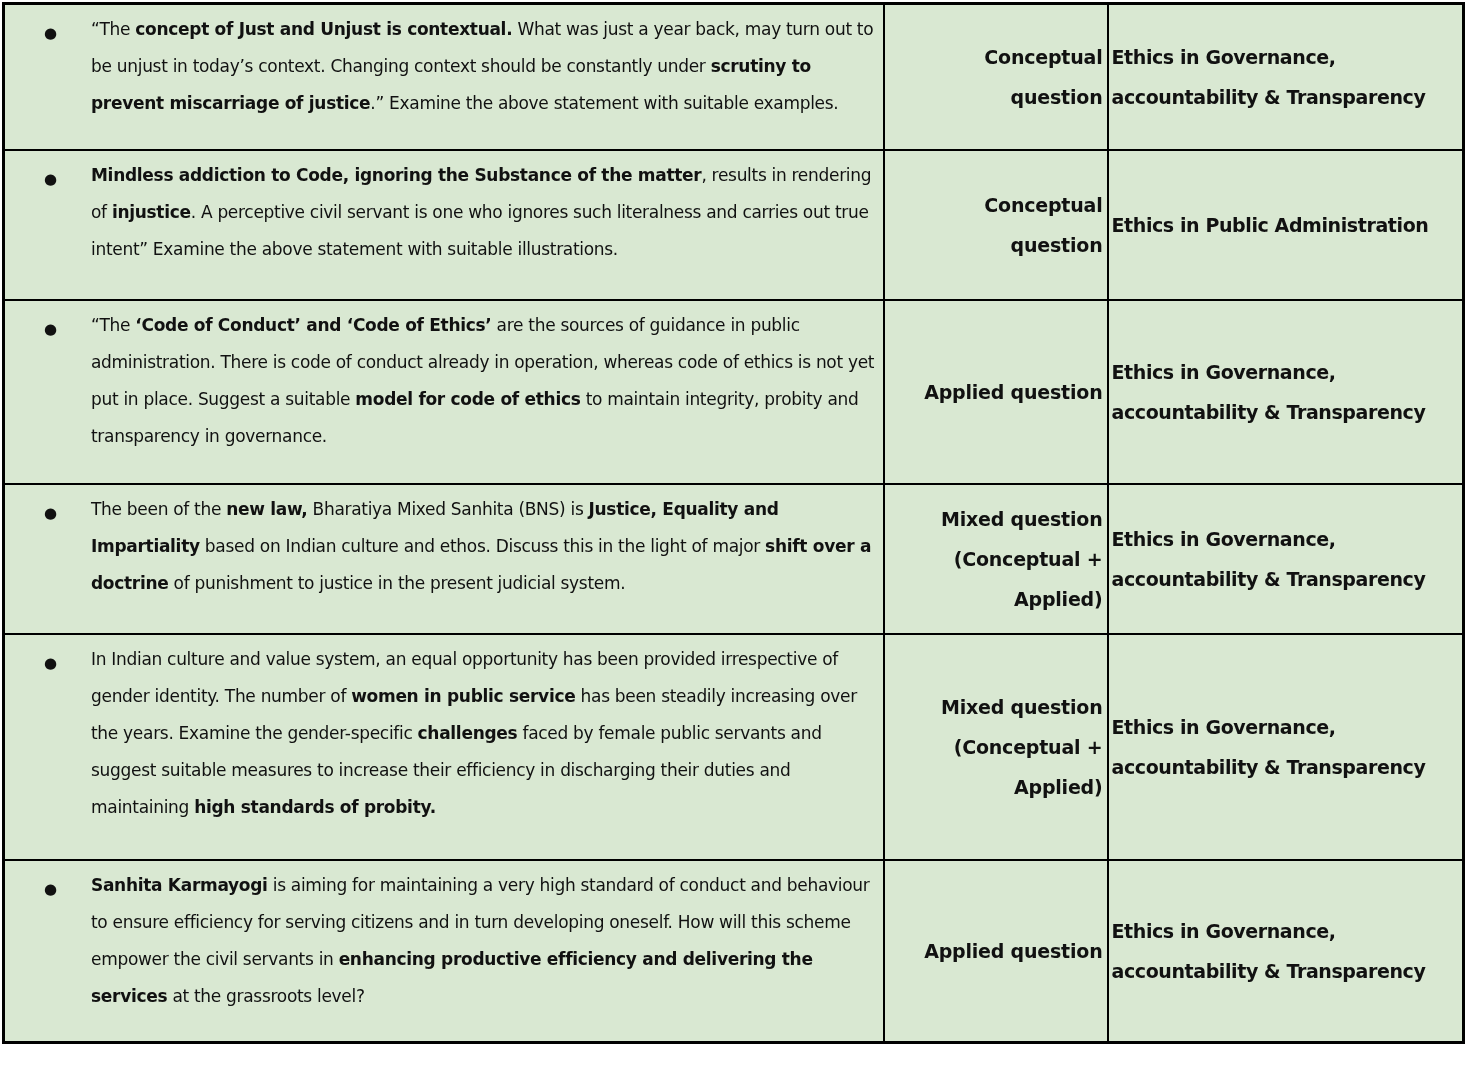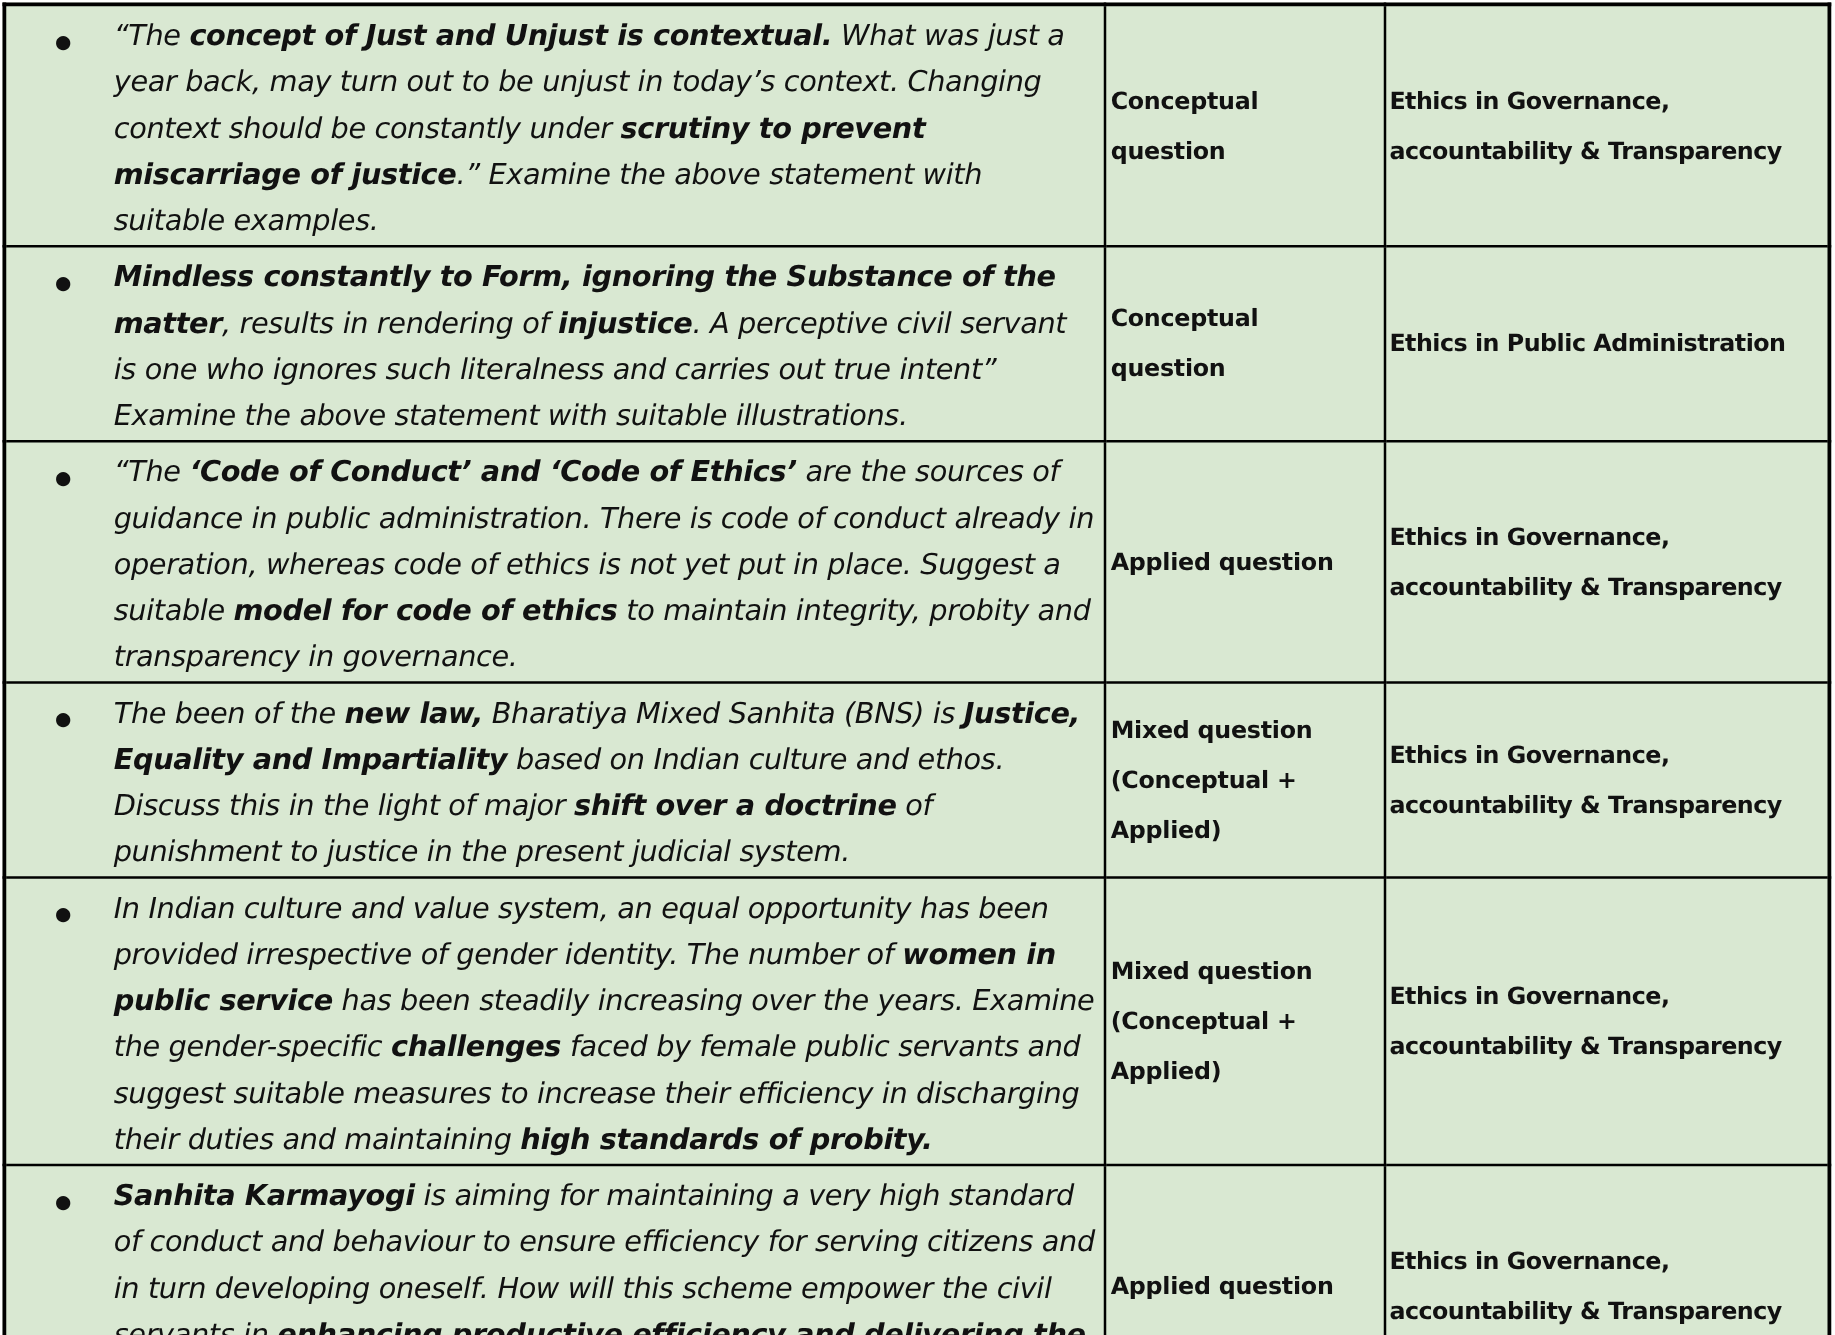--- a/index.html
+++ b/index.html
@@ -53,32 +53,31 @@
     text-align: right;
     padding-right: 34px;
     padding-top: 6px;
     font-size: 15px;
     font-style: normal;
     line-height: 37px;
     box-sizing: content-box;
   }
   .q-text {
     flex: 1 1 auto;
-    font-style: italic;
-    font-size: 23px;
+    font-size: 17px;
     line-height: 37px;
     letter-spacing: -0.3px;
     padding-top: 2px;
   }
   .q-text b {
     font-weight: bold;
   }
   td.type-cell {
     vertical-align: middle;
-    text-align: left;
+    text-align: right;
     font-weight: bold;
     font-size: 19px;
     line-height: 40px;
     padding: 2px 4px;
     letter-spacing: -0.2px;
   }
   td.topic-cell {
     vertical-align: middle;
     text-align: left;
     font-weight: bold;
@@ -106,21 +105,21 @@
             <div class="q-text"><span>“The </span><b>concept of Just and Unjust is contextual.</b><span> What was just a year back, may turn out to be unjust in today’s context. Changing context should be constantly under </span><b>scrutiny to prevent miscarriage of justice</b><span>.” Examine the above statement with suitable examples.</span></div>
           </div>
         </td>
         <td class="type-cell">Conceptual question</td>
         <td class="topic-cell">Ethics in Governance, accountability &amp; Transparency</td>
       </tr>
       <tr class="r1">
         <td class="q-cell">
           <div class="q-inner">
             <span class="bullet">●</span>
-            <div class="q-text"><b>Mindless constantly to Form, ignoring the Substance of the matter</b><span>, results in rendering of </span><b>injustice</b><span>. A perceptive civil servant is one who ignores such literalness and carries out true intent” Examine the above statement with suitable illustrations.</span></div>
+            <div class="q-text"><b>Mindless addiction to Code, ignoring the Substance of the matter</b><span>, results in rendering of </span><b>injustice</b><span>. A perceptive civil servant is one who ignores such literalness and carries out true intent” Examine the above statement with suitable illustrations.</span></div>
           </div>
         </td>
         <td class="type-cell">Conceptual question</td>
         <td class="topic-cell">Ethics in Public Administration</td>
       </tr>
       <tr class="r2">
         <td class="q-cell">
           <div class="q-inner">
             <span class="bullet">●</span>
             <div class="q-text"><span>“The </span><b>‘Code of Conduct’ and ‘Code of Ethics’</b><span> are the sources of guidance in public administration. There is code of conduct already in operation, whereas code of ethics is not yet put in place. Suggest a suitable </span><b>model for code of ethics</b><span> to maintain integrity, probity and transparency in governance.</span></div>

